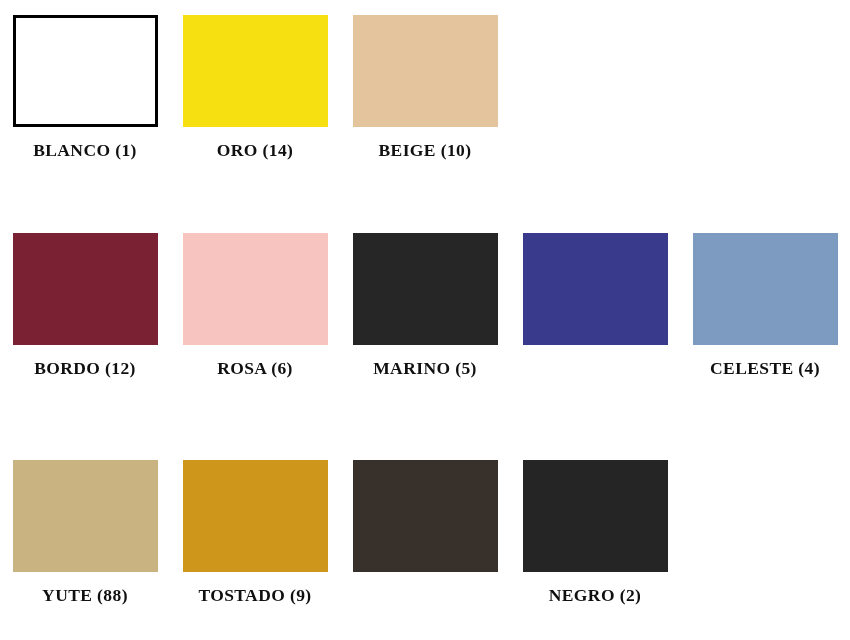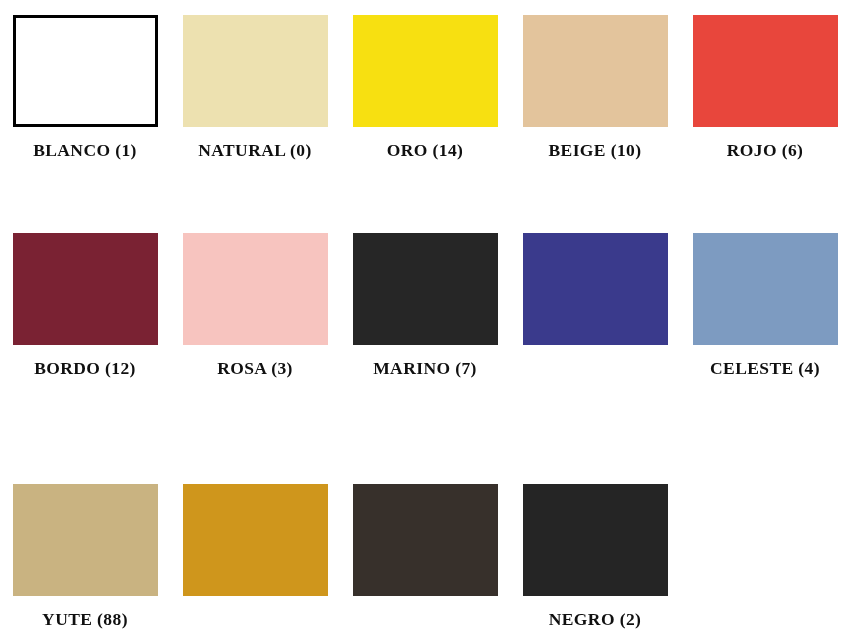--- a/index.html
+++ b/index.html
@@ -26,21 +26,21 @@
     display: flex;
     justify-content: flex-start;
     align-items: flex-start;
     position: absolute;
     left: 0;
     width: 730px;
   }
 
   .swatch-row.row-0 { top: 15px; }
   .swatch-row.row-1 { top: 233px; }
-  .swatch-row.row-2 { top: 484px; }
+  .swatch-row.row-2 { top: 460px; }
 
   .swatch-cell {
     width: 170px;
     display: flex;
     flex-direction: column;
     align-items: center;
     flex: 0 0 170px;
   }
 
   .swatch-chip {
@@ -69,66 +69,59 @@
 <body>
 
 <div id="swatch-chart">
 
   <div class="swatch-row row-0">
     <div class="swatch-cell">
       <span class="swatch-chip bordered" style="background-color: rgb(255, 255, 255);"></span>
       <span class="swatch-label">BLANCO (1)</span>
     </div>
     <div class="swatch-cell">
-      <span class="swatch-chip" style="background-color: rgb(237, 225, 176);"></span>
-      <span class="swatch-label">NATURAL (0)</span>
-    </div>
-    <div class="swatch-cell">
       <span class="swatch-chip" style="background-color: rgb(247, 224, 17);"></span>
       <span class="swatch-label">ORO (14)</span>
     </div>
     <div class="swatch-cell">
       <span class="swatch-chip" style="background-color: rgb(227, 196, 156);"></span>
       <span class="swatch-label">BEIGE (10)</span>
-    </div>
-    <div class="swatch-cell">
-      <span class="swatch-chip" style="background-color: rgb(232, 70, 60);"></span>
-      <span class="swatch-label">ROJO (6)</span>
     </div>
   </div>
 
   <div class="swatch-row row-1">
     <div class="swatch-cell">
       <span class="swatch-chip" style="background-color: rgb(122, 34, 51);"></span>
       <span class="swatch-label">BORDO (12)</span>
     </div>
     <div class="swatch-cell">
       <span class="swatch-chip" style="background-color: rgb(247, 196, 191);"></span>
-      <span class="swatch-label">ROSA (3)</span>
+      <span class="swatch-label">ROSA (6)</span>
     </div>
     <div class="swatch-cell">
       <span class="swatch-chip" style="background-color: rgb(38, 38, 38);"></span>
-      <span class="swatch-label">MARINO (7)</span>
+      <span class="swatch-label">MARINO (5)</span>
     </div>
     <div class="swatch-cell">
       <span class="swatch-chip" style="background-color: rgb(58, 58, 140);"></span>
     </div>
     <div class="swatch-cell">
       <span class="swatch-chip" style="background-color: rgb(125, 155, 193);"></span>
       <span class="swatch-label">CELESTE (4)</span>
     </div>
   </div>
 
   <div class="swatch-row row-2">
     <div class="swatch-cell">
       <span class="swatch-chip" style="background-color: rgb(201, 179, 129);"></span>
       <span class="swatch-label">YUTE (88)</span>
     </div>
     <div class="swatch-cell">
       <span class="swatch-chip" style="background-color: rgb(207, 150, 28);"></span>
+      <span class="swatch-label">TOSTADO (9)</span>
     </div>
     <div class="swatch-cell">
       <span class="swatch-chip" style="background-color: rgb(55, 48, 43);"></span>
     </div>
     <div class="swatch-cell">
       <span class="swatch-chip" style="background-color: rgb(37, 37, 37);"></span>
       <span class="swatch-label">NEGRO (2)</span>
     </div>
   </div>
 

